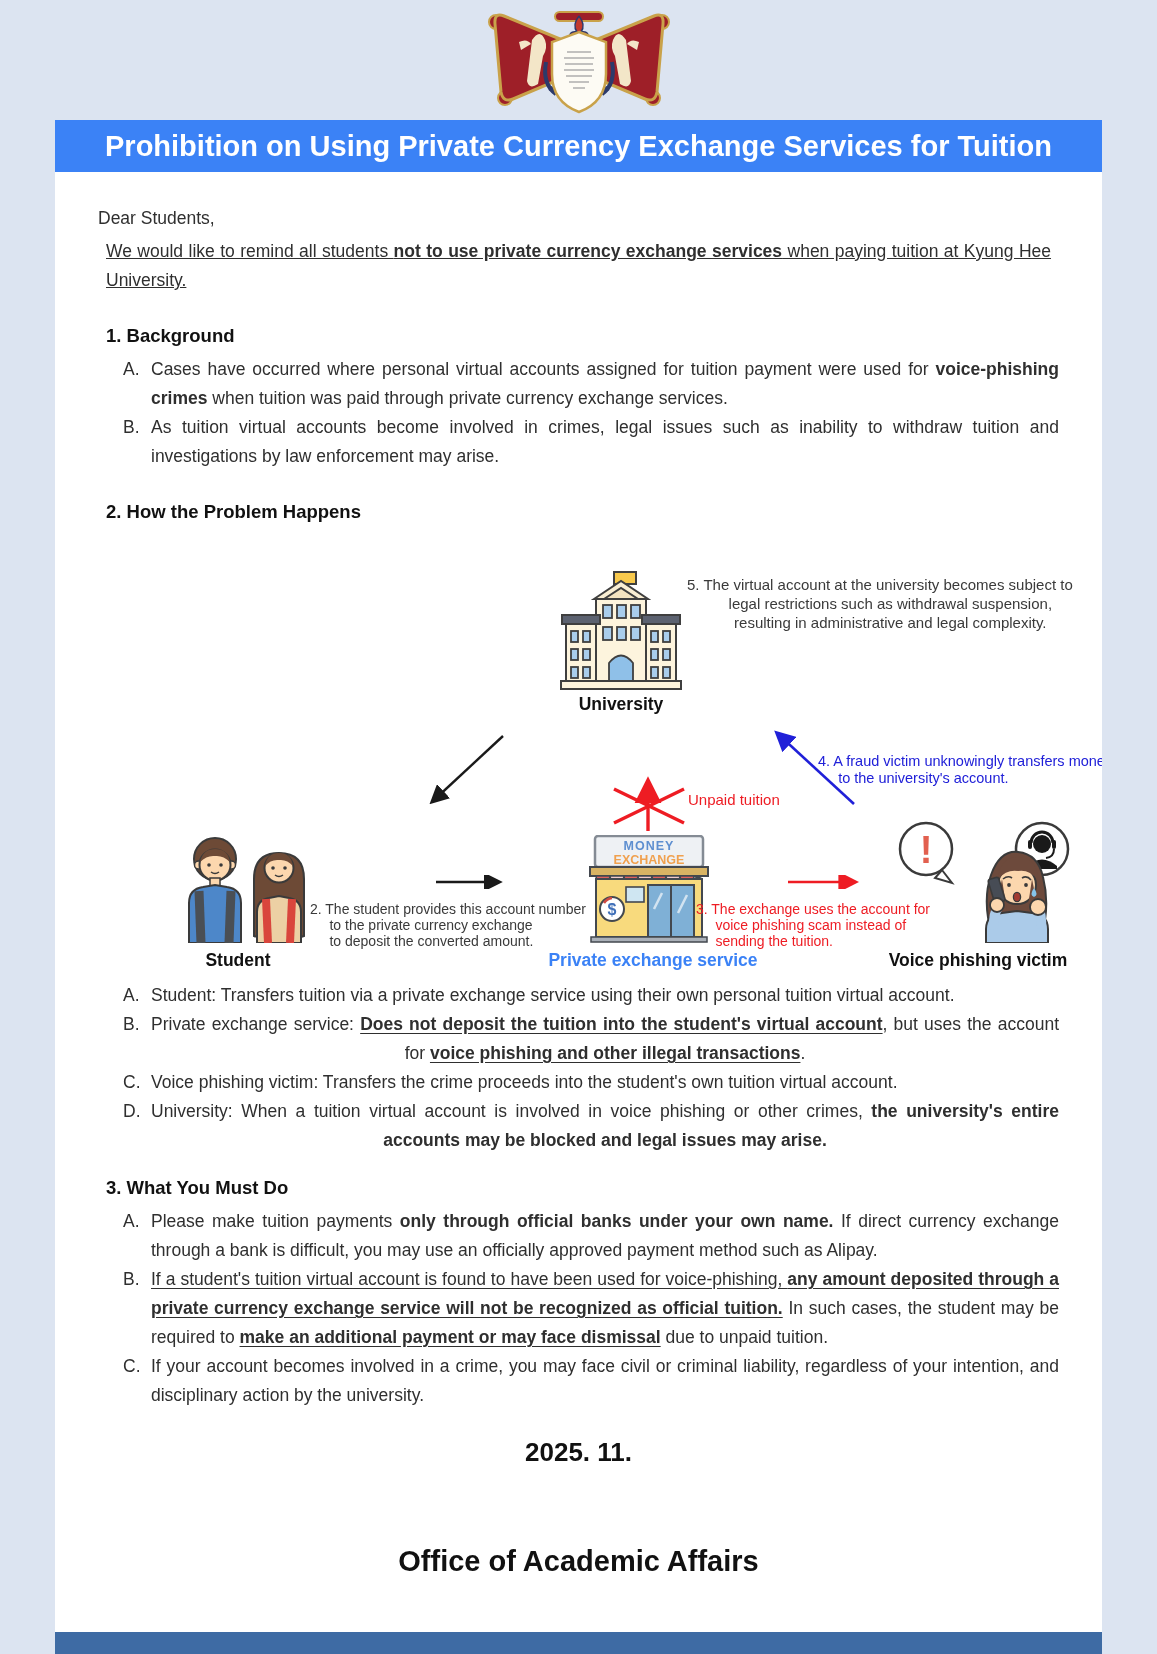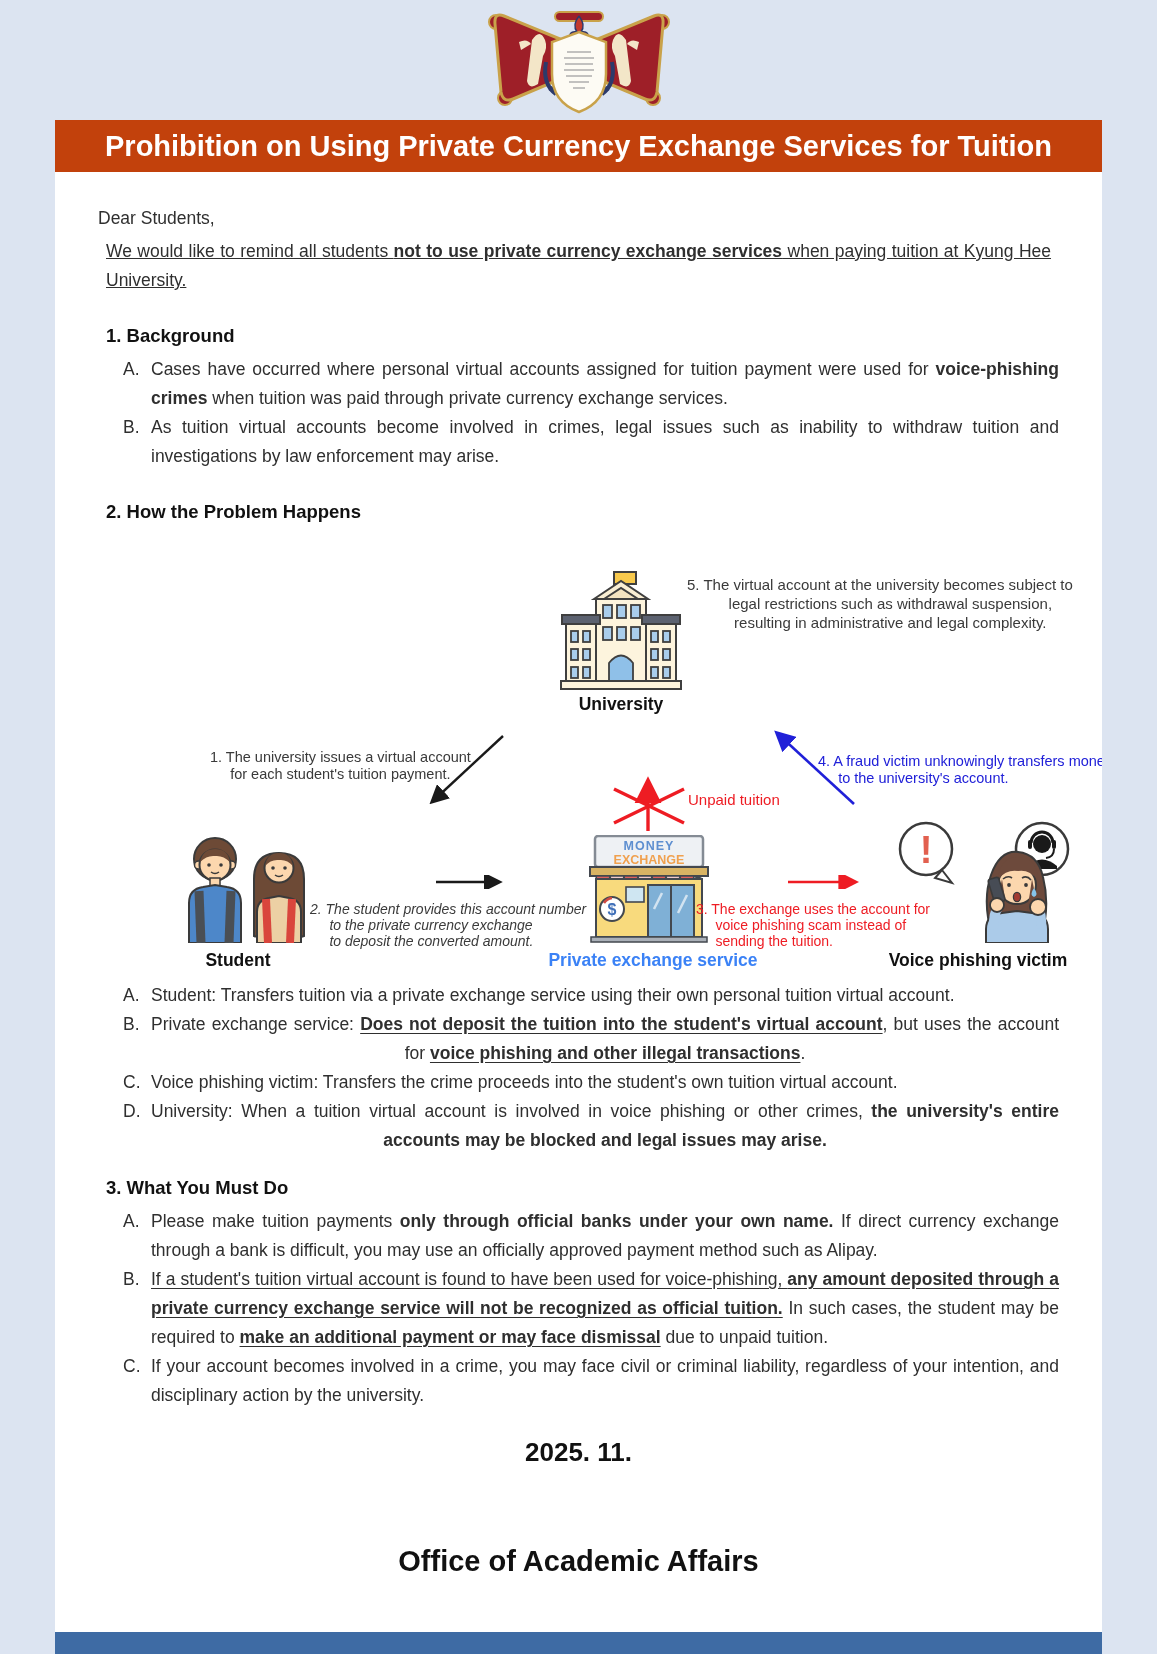--- a/index.html
+++ b/index.html
@@ -9,21 +9,21 @@
     background: #dce4f1;
     font-family: "Liberation Sans", "DejaVu Sans", sans-serif;
     color: #2f2f2f;
   }
   .logo-area { position: absolute; top: 6px; left: 0; width: 100%; display: flex; justify-content: center; }
   .card {
     position: absolute; left: 55px; top: 120px; width: 1047px; height: 1534px;
     background: #ffffff; overflow: hidden;
   }
   .title-bar {
-    height: 52px; background: #c2410c; color: #ffffff;
+    height: 52px; background: #3b82f6; color: #ffffff;
     font-size: 29px; font-weight: bold; text-align: center; line-height: 52px;
   }
   .content { padding: 0 43px; font-size: 17.5px; line-height: 29px; }
   .salutation { margin: 32px 0 0; }
   .para { margin: 4px 8px 0; text-align: justify; text-decoration: underline; }
   h3.sec { font-size: 18.5px; line-height: 22px; margin: 30px 8px 0; color: #111; font-weight: bold; }
   .list { margin-top: 8px; }
   .li { display: flex; margin-left: 25px; }
   .li-label { flex: 0 0 28px; }
   .li-text { flex: 1; text-align: justify; }
@@ -143,22 +143,20 @@
             <rect x="107" y="98" width="7" height="11"></rect>
           <path d="M53 112 v-18 q12 -15 24 0 v18 z" fill="#8fc0e8"></path>
         </g>
       </svg>
       <div class="dlabel" style="left:448px; top:130px; width:150px;">University</div>
 
       <div class="step" style="left:589px; top:12px; font-size:15px; line-height:19px;text-align:center;">5. The virtual account at the university becomes subject to
      legal restrictions such as withdrawal suspension,
      resulting in administrative and legal complexity.</div>
 
-      <div class="step" style="left:112px; top:186px;">1. The university issues a virtual account
-     for each student's tuition payment.</div>
 
       <svg class="dimg" style="left:327px; top:168px;" width="84" height="78" viewBox="0 0 84 78">
         <defs>
             <marker id="mb1" markerWidth="8" markerHeight="8" refX="6" refY="4" orient="auto">
               <path d="M0 0 L8 4 L0 8 z" fill="#1a1a1a"></path>
             </marker>
           </defs>
         <line x1="78" y1="5" x2="8" y2="70" stroke="#1a1a1a" stroke-width="2.4" marker-end="url(#mb1)"></line>
       </svg>
 
@@ -215,21 +213,21 @@
 
       <svg class="dimg" style="left:336px; top:312px;" width="76" height="14" viewBox="0 0 76 14">
         <defs>
             <marker id="mb2" markerWidth="8" markerHeight="8" refX="6" refY="4" orient="auto">
               <path d="M0 0 L8 4 L0 8 z" fill="#1a1a1a"></path>
             </marker>
           </defs>
         <line x1="2" y1="7" x2="64" y2="7" stroke="#1a1a1a" stroke-width="2.4" marker-end="url(#mb2)"></line>
       </svg>
 
-      <div class="step" style="left:212px; top:338px; font-size:14px; line-height:16px;font-style:italic;">2. The student provides this account number
+      <div class="step" style="left:212px; top:338px; font-size:14px; line-height:16px;">2. The student provides this account number
      to the private currency exchange
      to deposit the converted amount.</div>
 
       <svg class="dimg" style="left:490px; top:272px;" width="122" height="108" viewBox="0 0 122 108">
         <rect x="7" y="1" width="108" height="31" rx="3" fill="#eef1f4" stroke="#848b94" stroke-width="2.5"></rect>
         <text x="61" y="14.5" text-anchor="middle" font-size="12.5" font-weight="bold" fill="#5e8fd0" letter-spacing="1">MONEY</text>
         <text x="61" y="29" text-anchor="middle" font-size="12.5" font-weight="bold" fill="#f0a14f">EXCHANGE</text>
         <rect x="2" y="32" width="118" height="9" fill="#d9b464" stroke="#43484f" stroke-width="2"></rect>
         <g stroke="#43484f" stroke-width="1.6">
           <path d="M8 41 a7 7 0 0 0 14 0 z" fill="#e0605e"></path>

